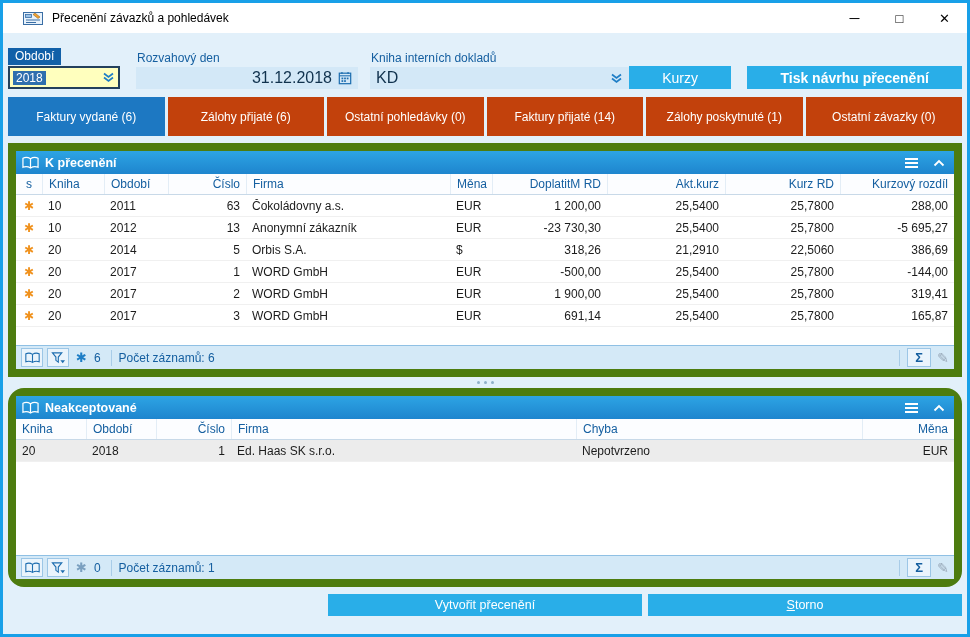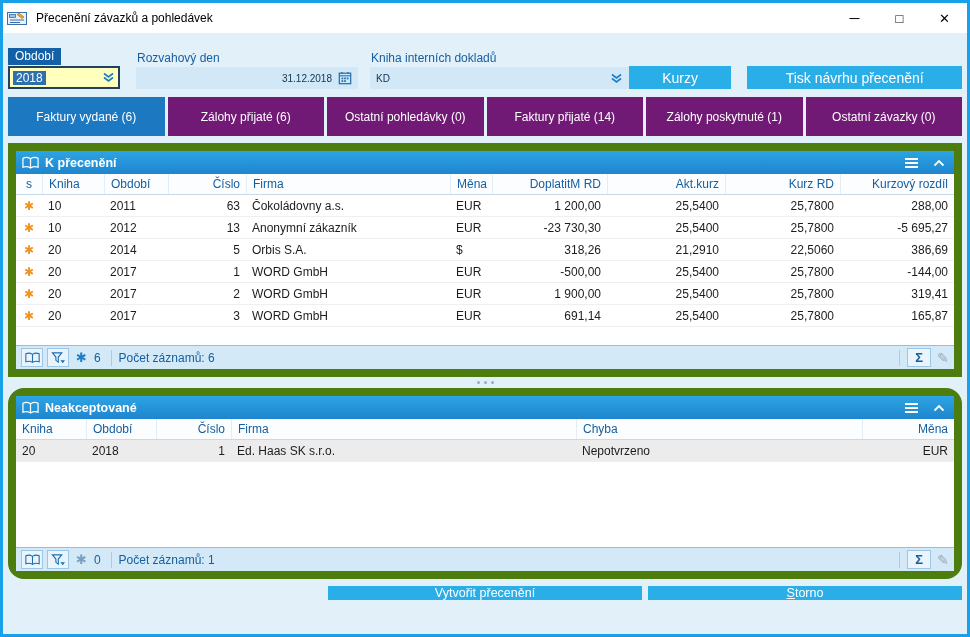--- a/index.html
+++ b/index.html
@@ -3,55 +3,55 @@
 <meta charset="utf-8">
 <style>
   * { box-sizing: border-box; margin: 0; padding: 0; }
   html, body { width: 970px; height: 637px; overflow: hidden; }
   body { font-family: "Liberation Sans", "DejaVu Sans", sans-serif; font-size: 12px; cursor: default; }
 
   .window { width: 970px; height: 637px; border: 3px solid #18a0e8; background: #e2f0fa;
             display: flex; flex-direction: column; }
 
   
-  .titlebar { flex: 0 0 30px; background: #ffffff; display: flex; align-items: center; padding-left: 4px; justify-content: space-between; }
+  .titlebar { flex: 0 0 30px; background: #ffffff; display: flex; align-items: center; padding-left: 20px; justify-content: space-between; }
   .title-icon { width: 22px; height: 16px; margin-right: 7px; display: flex; align-items: center; }
   .title-text { flex: 1; font-size: 12px; color: #000; }
   .win-btn { width: 45px; height: 30px; display: flex; align-items: center; justify-content: center;
              color: #000; font-size: 13px; }
   .win-btn.min { font-size: 14px; }
 
   
   .bodyarea { flex: 1; display: flex; flex-direction: column; padding: 12px 5px; }
 
   
   .toolbar { display: flex; align-items: flex-end; margin-top: 4px; height: 40px; }
   .fgroup { display: flex; flex-direction: column; }
   .flabel { font-size: 12px; color: #155fa0; margin: 0 0 2px 1px; }
   .period-label { align-self: flex-start; background: #1160a8; color: #fff; font-size: 12px;
                   padding: 1px 7px 2px; margin-bottom: 1px; }
   .period-field { width: 112px; height: 23px; background: #ffffbe; border: 2px solid #23405c;
                   display: flex; align-items: center; padding: 0 3px; }
   .period-value { background: #2f6fae; color: #fff; padding: 0 3px; font-size: 12px; }
   .dd { margin-left: auto; display: flex; align-items: center; color: #1e7ec6; }
   .field { height: 22px; background: #d3e8f7; display: flex; align-items: center; padding: 0 6px;
-           color: #10324e; font-size: 10px; }
+           color: #10324e; font-size: 16px; }
   .bd-field { width: 222px; justify-content: flex-end; gap: 6px; }
   .book-field { width: 259px; }
   .book-field .val { flex: 1; }
   .g-bd { margin-left: 16px; }
   .g-book { margin-left: 12px; }
   .btn { background: #29aee8; color: #fff; border: none; height: 23px; font-size: 14px;
          font-family: inherit; cursor: pointer; }
   .btn-kurzy { margin-left: auto; width: 112px; }
-  .btn-print { margin-left: 16px; width: 235px; }
+  .btn-print { margin-left: 16px; width: 235px; font-weight: bold; }
 
   
   .tabs { display: flex; gap: 3px; margin-top: 8px; height: 39px; }
-  .tab { flex: 1; background: #701a75; color: #fff; display: flex; align-items: center;
+  .tab { flex: 1; background: #c2410c; color: #fff; display: flex; align-items: center;
          justify-content: center; font-size: 12px; white-space: nowrap; }
   .tab.selected { background: #1d78c2; }
 
   
   .panel { border: 8px solid #4d7c0f; background: #fff; display: flex; flex-direction: column; }
   .panel1 { margin-top: 7px; height: 234px; }
   .panel2 { flex: 1; margin-top: 0; border-radius: 16px; }
   .panel-header { flex: 0 0 23px; background: linear-gradient(#2da4e4, #1e85ce); color: #fff;
                   display: flex; align-items: center; gap: 6px; padding: 0 4px 0 6px; }
   .panel-title { flex: 1; font-weight: bold; font-size: 12.5px; }
@@ -90,22 +90,22 @@
   .pf-sigma { width: 24px; height: 19px; border: 1px solid #9cc6e6; background: #eaf4fc;
               display: flex; align-items: center; justify-content: center;
               font-weight: bold; font-size: 13px; color: #155fa0; }
   .pf-pencil { color: #98a8b8; font-size: 14px; margin-left: 2px; }
 
   
   .splitter { flex: 0 0 11px; display: flex; align-items: center; justify-content: center; gap: 4px; }
   .splitter i { width: 3px; height: 3px; border-radius: 50%; background: #8fb0c8; }
 
   
-  .actions { display: grid; grid-template-columns: 1fr 1fr 1fr; gap: 6px; margin: 7px 0 22px;
-             height: 14px; }
+  .actions { display: grid; grid-template-columns: 1fr 1fr 1fr; gap: 6px; margin: 7px 0 6px;
+             height: 22px; }
   .btn2 { background: #29aee8; color: #fff; border: none; font-size: 12.5px; font-family: inherit;
           cursor: pointer; }
   .create { grid-column: 2; }
   .cancel { grid-column: 3; }
   .btn2 .fl { display: block; }
   .underline-first::first-letter { text-decoration: underline; }
 </style>
 </head>
 <body>
 

